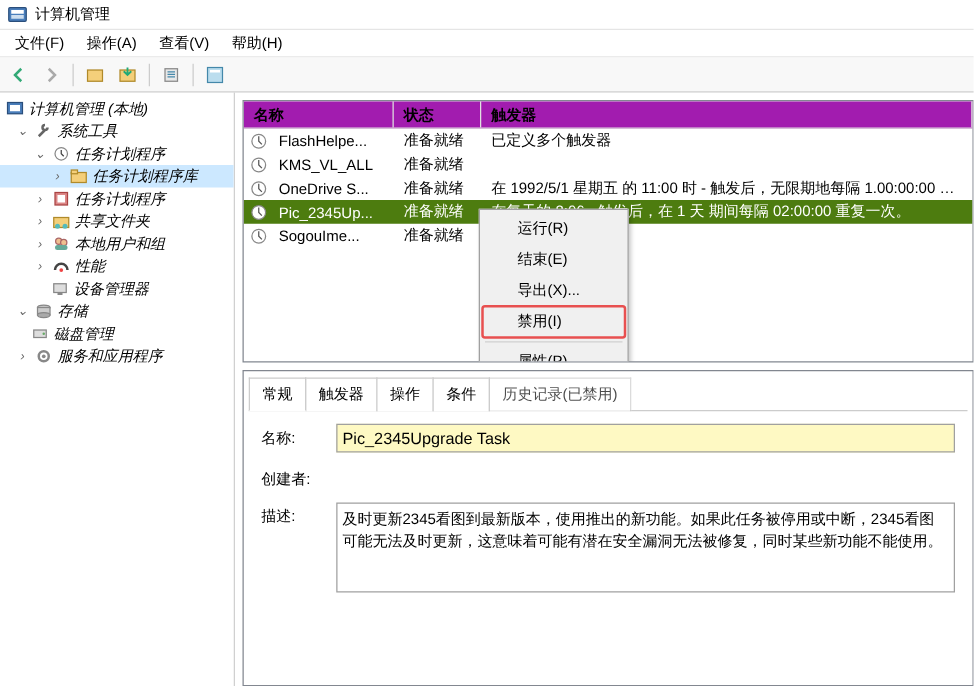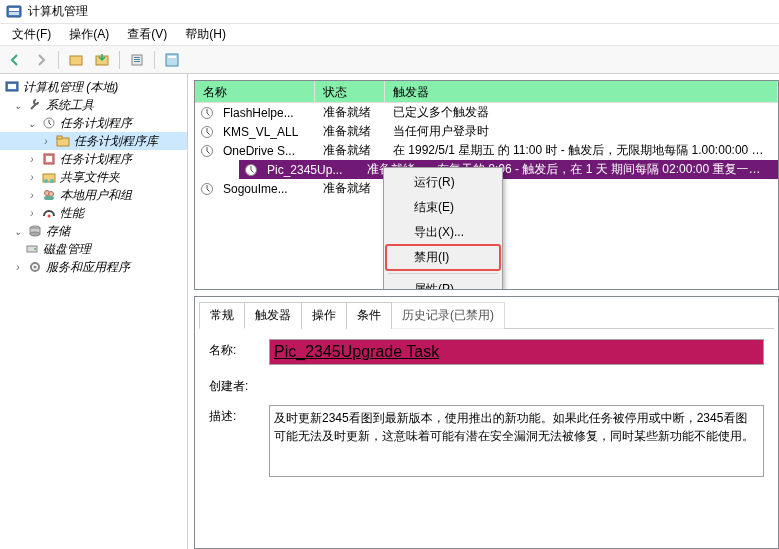--- a/index.html
+++ b/index.html
@@ -12,38 +12,38 @@
 .toolbar .tbtn { width: 22px; height: 22px; display: flex; align-items: center; justify-content: center; border: 1px solid transparent; }
 .toolbar .sep { width: 1px; height: 18px; background: #ccc; margin: 0 2px; }
 .main { display: flex; height: calc(549px - 24px - 22px - 28px); }
 .tree { width: 188px; border-right: 1px solid #d0d0d0; padding: 4px 0; overflow: hidden; }
 .tree-row { display: flex; align-items: center; height: 18px; padding-left: 4px; gap: 3px; white-space: nowrap; cursor: default; font-style: italic; }
 .tree-row.selected { background: #cce8ff; }
 .tree-row .exp { width: 12px; text-align: center; color: #666; font-size: 10px; }
 .tree-row .ticon { width: 16px; height: 16px; display: inline-flex; align-items: center; justify-content: center; }
 .right { flex: 1; display: flex; flex-direction: column; padding: 6px 0 0 6px; overflow: hidden; }
 .list { border: 1px solid #828790; flex: 0 0 210px; overflow: hidden; position: relative; }
-.list-header { display: flex; background: #86efac; height: 22px; border-bottom: 1px solid #e0e0e0; font-weight: normal; }
+.list-header { display: flex; background: #a21caf; height: 22px; border-bottom: 1px solid #e0e0e0; font-weight: bold; }
 .list-header .col { padding: 3px 8px; border-right: 1px solid #e0e0e0; }
 .col-name { width: 120px; }
 .col-status { width: 70px; }
 .col-trigger { flex: 1; }
 .list-row { display: flex; height: 19px; align-items: center; cursor: default; }
-.list-row.selected { background: #701a75; color: #fff; margin-left: 44px; }
+.list-row.selected { background: #4d7c0f; color: #fff; }
 .list-row .cell { padding: 0 8px; overflow: hidden; text-overflow: ellipsis; white-space: nowrap; }
 .list-row .ricon { width: 16px; height: 16px; margin-left: 4px; flex-shrink: 0; display: inline-flex; align-items: center; justify-content: center;}
 .detail { border: 1px solid #828790; margin-top: 6px; flex: 1; overflow: hidden; position: relative;}
 .tabs { display: flex; border-bottom: 1px solid #ccc; margin: 4px 4px 0 4px; }
 .tab { padding: 4px 10px; border: 1px solid #ccc; border-bottom: none; margin-right: -1px; background: #fff; position: relative; top: 1px; cursor: default; }
 .tab.active { background: #fff; border-bottom: 1px solid #fff; z-index: 2;}
 .detail-body { padding: 10px 14px; }
 .form-row { display: flex; align-items: flex-start; margin-bottom: 10px; }
 .form-row .lbl { width: 60px; color: #000; padding-top: 3px;}
 .form-row .val { flex: 1; }
-.form-row input[type=text] { width: 100%; border: 1px solid #a0a0a0; padding: 3px 4px; font-size: 16px; background: #be185d; text-decoration: underline; }
+.form-row input[type=text] { width: 100%; border: 1px solid #a0a0a0; padding: 3px 4px; font-size: 13px; background: #fef9c3; }
 .form-row textarea { width: 100%; height: 72px; border: 1px solid #a0a0a0; padding: 3px 4px; font-size: 12px; line-height: 1.5; resize: none; background: #fff;}
 .context-menu { position: absolute; background: #f0f0f0; border: 1px solid #a0a0a0; box-shadow: 2px 2px 4px rgba(0,0,0,0.25); padding: 2px; z-index: 100; width: 120px; }
 .context-menu .cm-sep { height: 1px; background: #d0d0d0; margin: 3px 2px; }
 .cm-item { padding: 4px 8px 4px 28px; cursor: default; position: relative;}
 .cm-item.highlighted { outline: 2px solid #e85050; outline-offset: -1px; border-radius: 2px;}
 svg { display: block; }
 </style>
 </head>
 <body>
 
@@ -182,20 +182,29 @@
     <div class="tree-row" style="padding-left:26px">
       <span class="exp">›</span>
       <span class="ticon">
           <svg width="14" height="14" viewBox="0 0 14 14">
             <path d="M2 10 a5 5 0 0 1 10 0" fill="none" stroke="#444" stroke-width="2"></path>
             <circle cx="7" cy="10" r="1.5" fill="#e44"></circle>
           </svg>
         </span>
       <span>性能</span>
     </div>
+    <div class="tree-row" style="padding-left:40px">
+      <span class="ticon">
+          <svg width="14" height="14" viewBox="0 0 14 14">
+            <rect x="2" y="3" width="10" height="7" fill="#ddd" stroke="#888"></rect>
+            <rect x="5" y="10" width="4" height="2" fill="#888"></rect>
+          </svg>
+        </span>
+      <span>设备管理器</span>
+    </div>
     <div class="tree-row" style="padding-left:12px">
       <span class="exp">⌄</span>
       <span class="ticon">
           <svg width="14" height="14" viewBox="0 0 14 14">
             <ellipse cx="7" cy="4" rx="5" ry="2" fill="#ccc" stroke="#888"></ellipse>
             <rect x="2" y="4" width="10" height="6" fill="#ccc" stroke="#888"></rect>
             <ellipse cx="7" cy="10" rx="5" ry="2" fill="#aaa" stroke="#888"></ellipse>
           </svg>
         </span>
       <span>存储</span>
@@ -243,21 +252,20 @@
           </div>
           <div class="list-row">
             <span class="ricon">
               <svg width="14" height="14" viewBox="0 0 14 14">
                 <circle cx="7" cy="7" r="5.5" fill="#fff" stroke="#888"></circle>
                 <path d="M7 3 v4 l2.5 2.5" stroke="#555" fill="none"></path>
               </svg>
             </span>
             <span class="cell col-name" style="width:100px">KMS_VL_ALL</span>
             <span class="cell col-status" style="width:70px">准备就绪</span>
-            <span class="cell col-trigger" style="flex:1">当任何用户登录时</span>
           </div>
           <div class="list-row">
             <span class="ricon">
               <svg width="14" height="14" viewBox="0 0 14 14">
                 <circle cx="7" cy="7" r="5.5" fill="#fff" stroke="#888"></circle>
                 <path d="M7 3 v4 l2.5 2.5" stroke="#555" fill="none"></path>
               </svg>
             </span>
             <span class="cell col-name" style="width:100px">OneDrive S...</span>
             <span class="cell col-status" style="width:70px">准备就绪</span>

